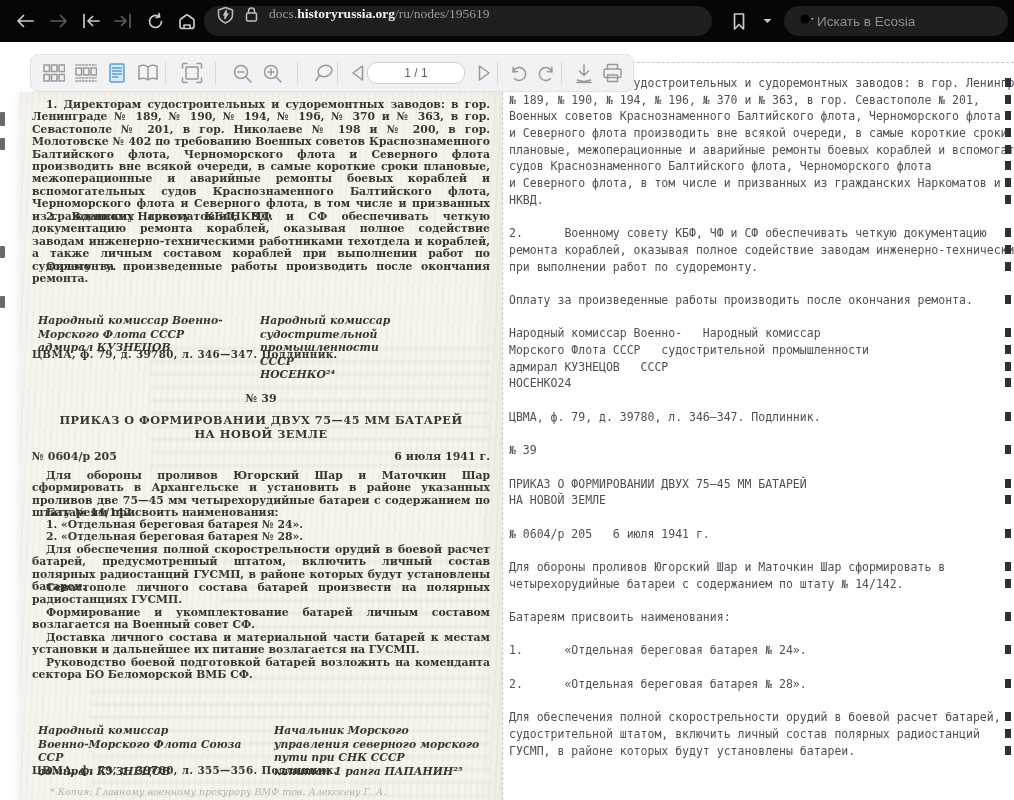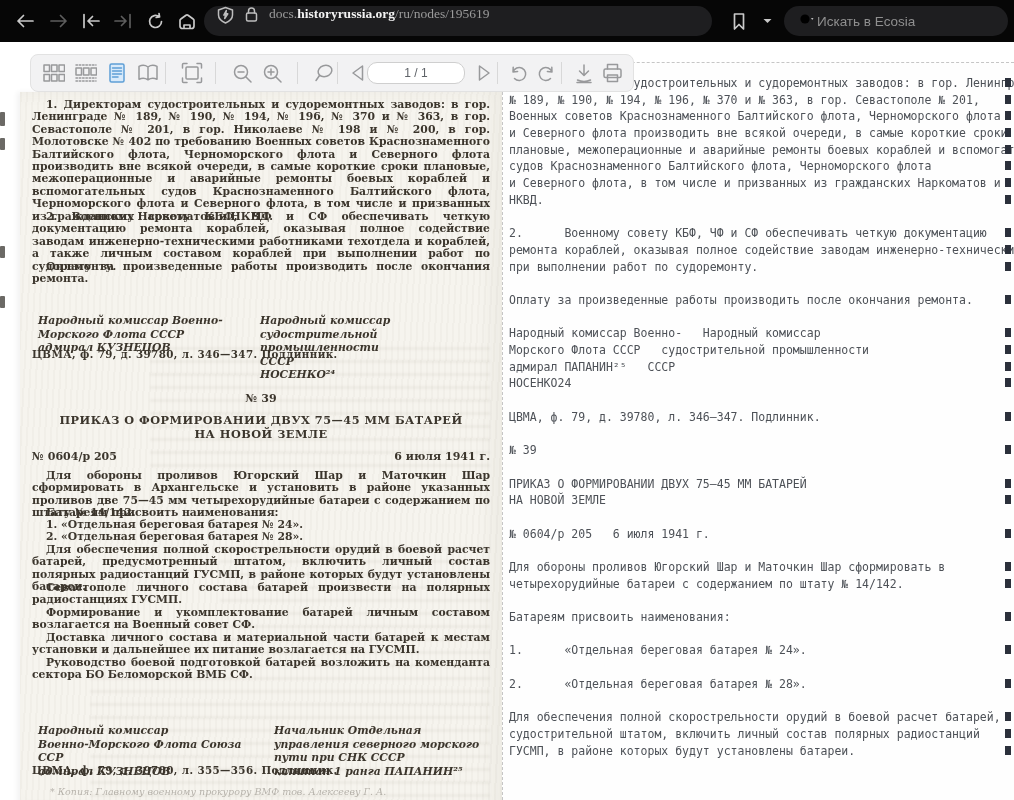--- a/index.html
+++ b/index.html
@@ -183,21 +183,21 @@
       <div class="sblock indent" style="top:540px">Доставка личного состава и материальной части батарей к местам установки и дальнейшее их питание возлагается на ГУСМП.</div>
       <div class="sblock indent" style="top:565px">Руководство боевой подготовкой батарей возложить на коменданта сектора БО Беломорской ВМБ СФ.</div>
 
       <div class="sig-row" style="top:604px;height:58px">
         <div class="sig-col" style="left:6px;width:230px">
           <div>Народный комиссар</div>
           <div>Военно-Морского Флота Союза ССР</div>
           <div>адмирал КУЗНЕЦОВ</div>
         </div>
         <div class="sig-col" style="left:242px;width:215px">
-          <div>Начальник Отдельная</div>
+          <div>Начальник Морского</div>
           <div>управления северного морского</div>
           <div>пути при СНК СССР</div>
           <div>капитан 1 ранга ПАПАНИН²⁵</div>
         </div>
       </div>
 
       <div class="src-line" style="top:672px">ЦВМА, ф. 79, д. 39780, л. 355—356. Подлинник.</div>
       <div class="footnote" style="top:694px">* Копия: Главному военному прокурору ВМФ тов. Алексееву Г. А.</div>
     </div>
   </div>
@@ -214,21 +214,21 @@
         <div class="ocr-line">НКВД.</div>
         <div class="ocr-line empty"></div>
         <div class="ocr-line">2.      Военному совету КБФ, ЧФ и СФ обеспечивать четкую документацию</div>
         <div class="ocr-line">ремонта кораблей, оказывая полное содействие заводам инженерно-техническими</div>
         <div class="ocr-line">при выполнении работ по судоремонту.</div>
         <div class="ocr-line empty"></div>
         <div class="ocr-line">Оплату за произведенные работы производить после окончания ремонта.</div>
         <div class="ocr-line empty"></div>
         <div class="ocr-line">Народный комиссар Военно-   Народный комиссар</div>
         <div class="ocr-line">Морского Флота СССР   судострительной промышленности</div>
-        <div class="ocr-line">адмирал ПАПАНИН²⁵   СССР</div>
+        <div class="ocr-line">адмирал КУЗНЕЦОВ   СССР</div>
         <div class="ocr-line">НОСЕНКО24</div>
         <div class="ocr-line empty"></div>
         <div class="ocr-line">ЦВМА, ф. 79, д. 39780, л. 346—347. Подлинник.</div>
         <div class="ocr-line empty"></div>
         <div class="ocr-line">№ 39</div>
         <div class="ocr-line empty"></div>
         <div class="ocr-line">ПРИКАЗ О ФОРМИРОВАНИИ ДВУХ 75—45 ММ БАТАРЕЙ</div>
         <div class="ocr-line">НА НОВОЙ ЗЕМЛЕ</div>
         <div class="ocr-line empty"></div>
         <div class="ocr-line">№ 0604/р 205   6 июля 1941 г.</div>

